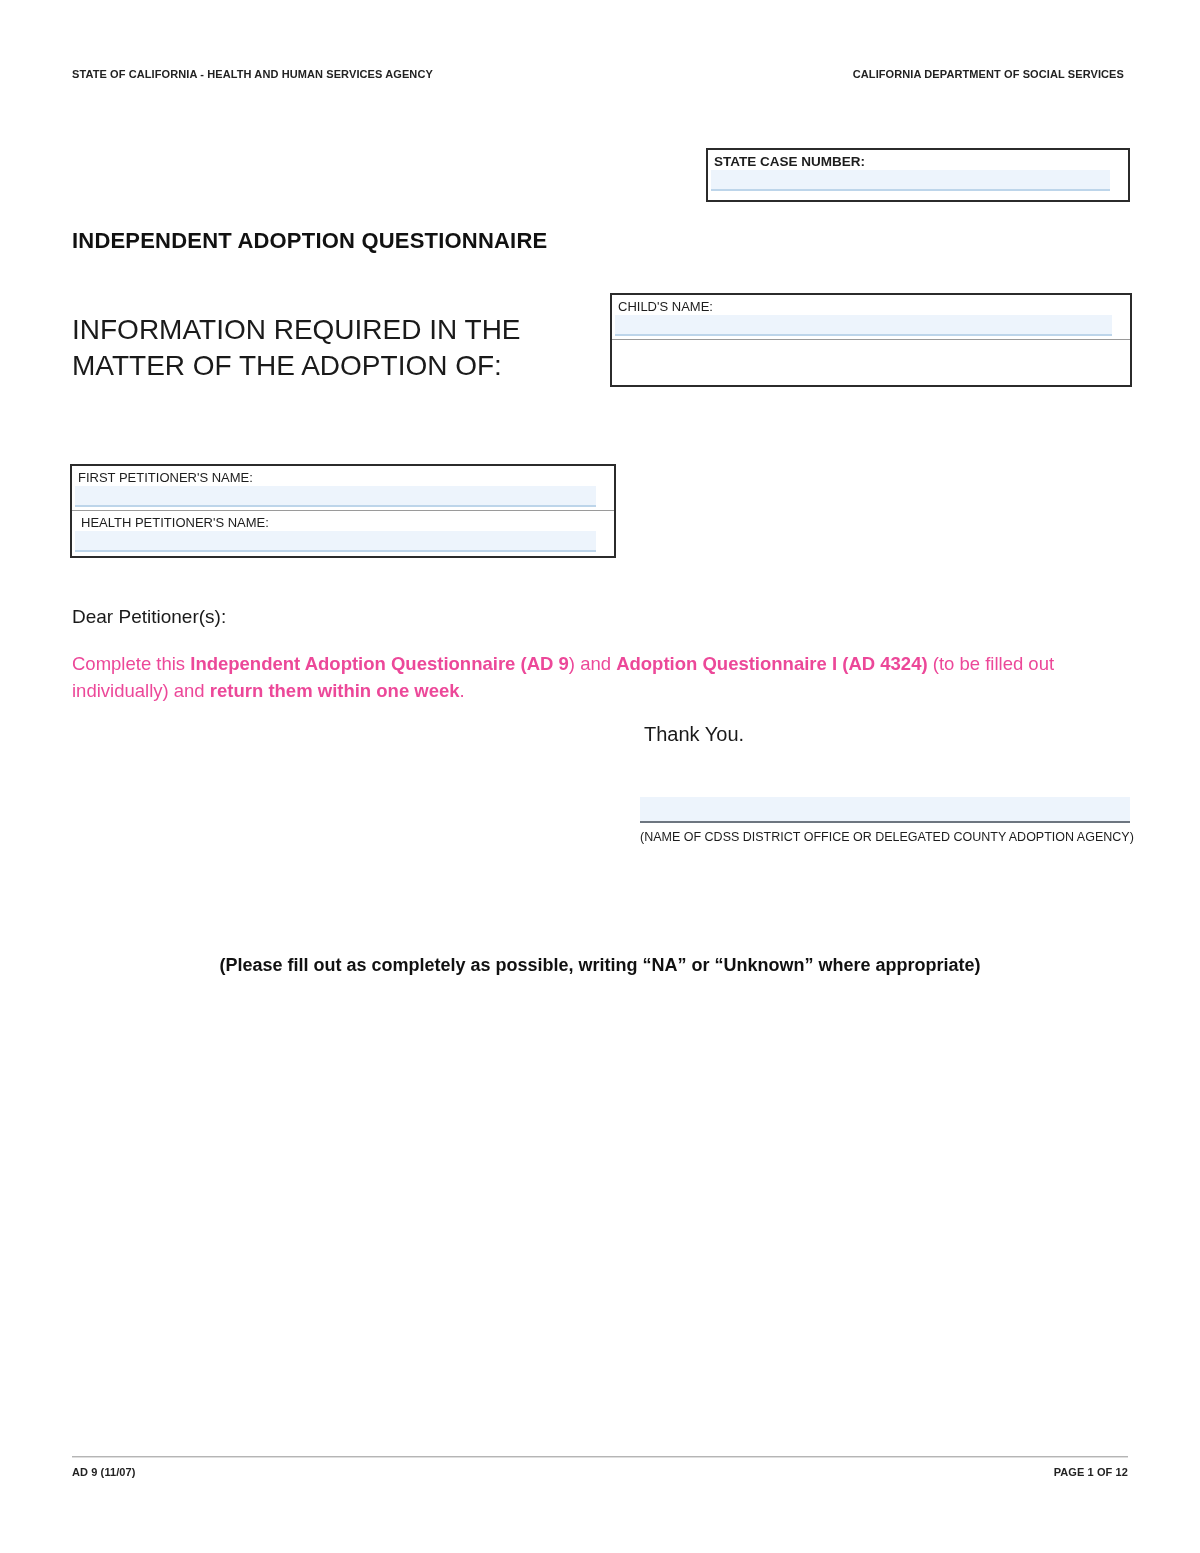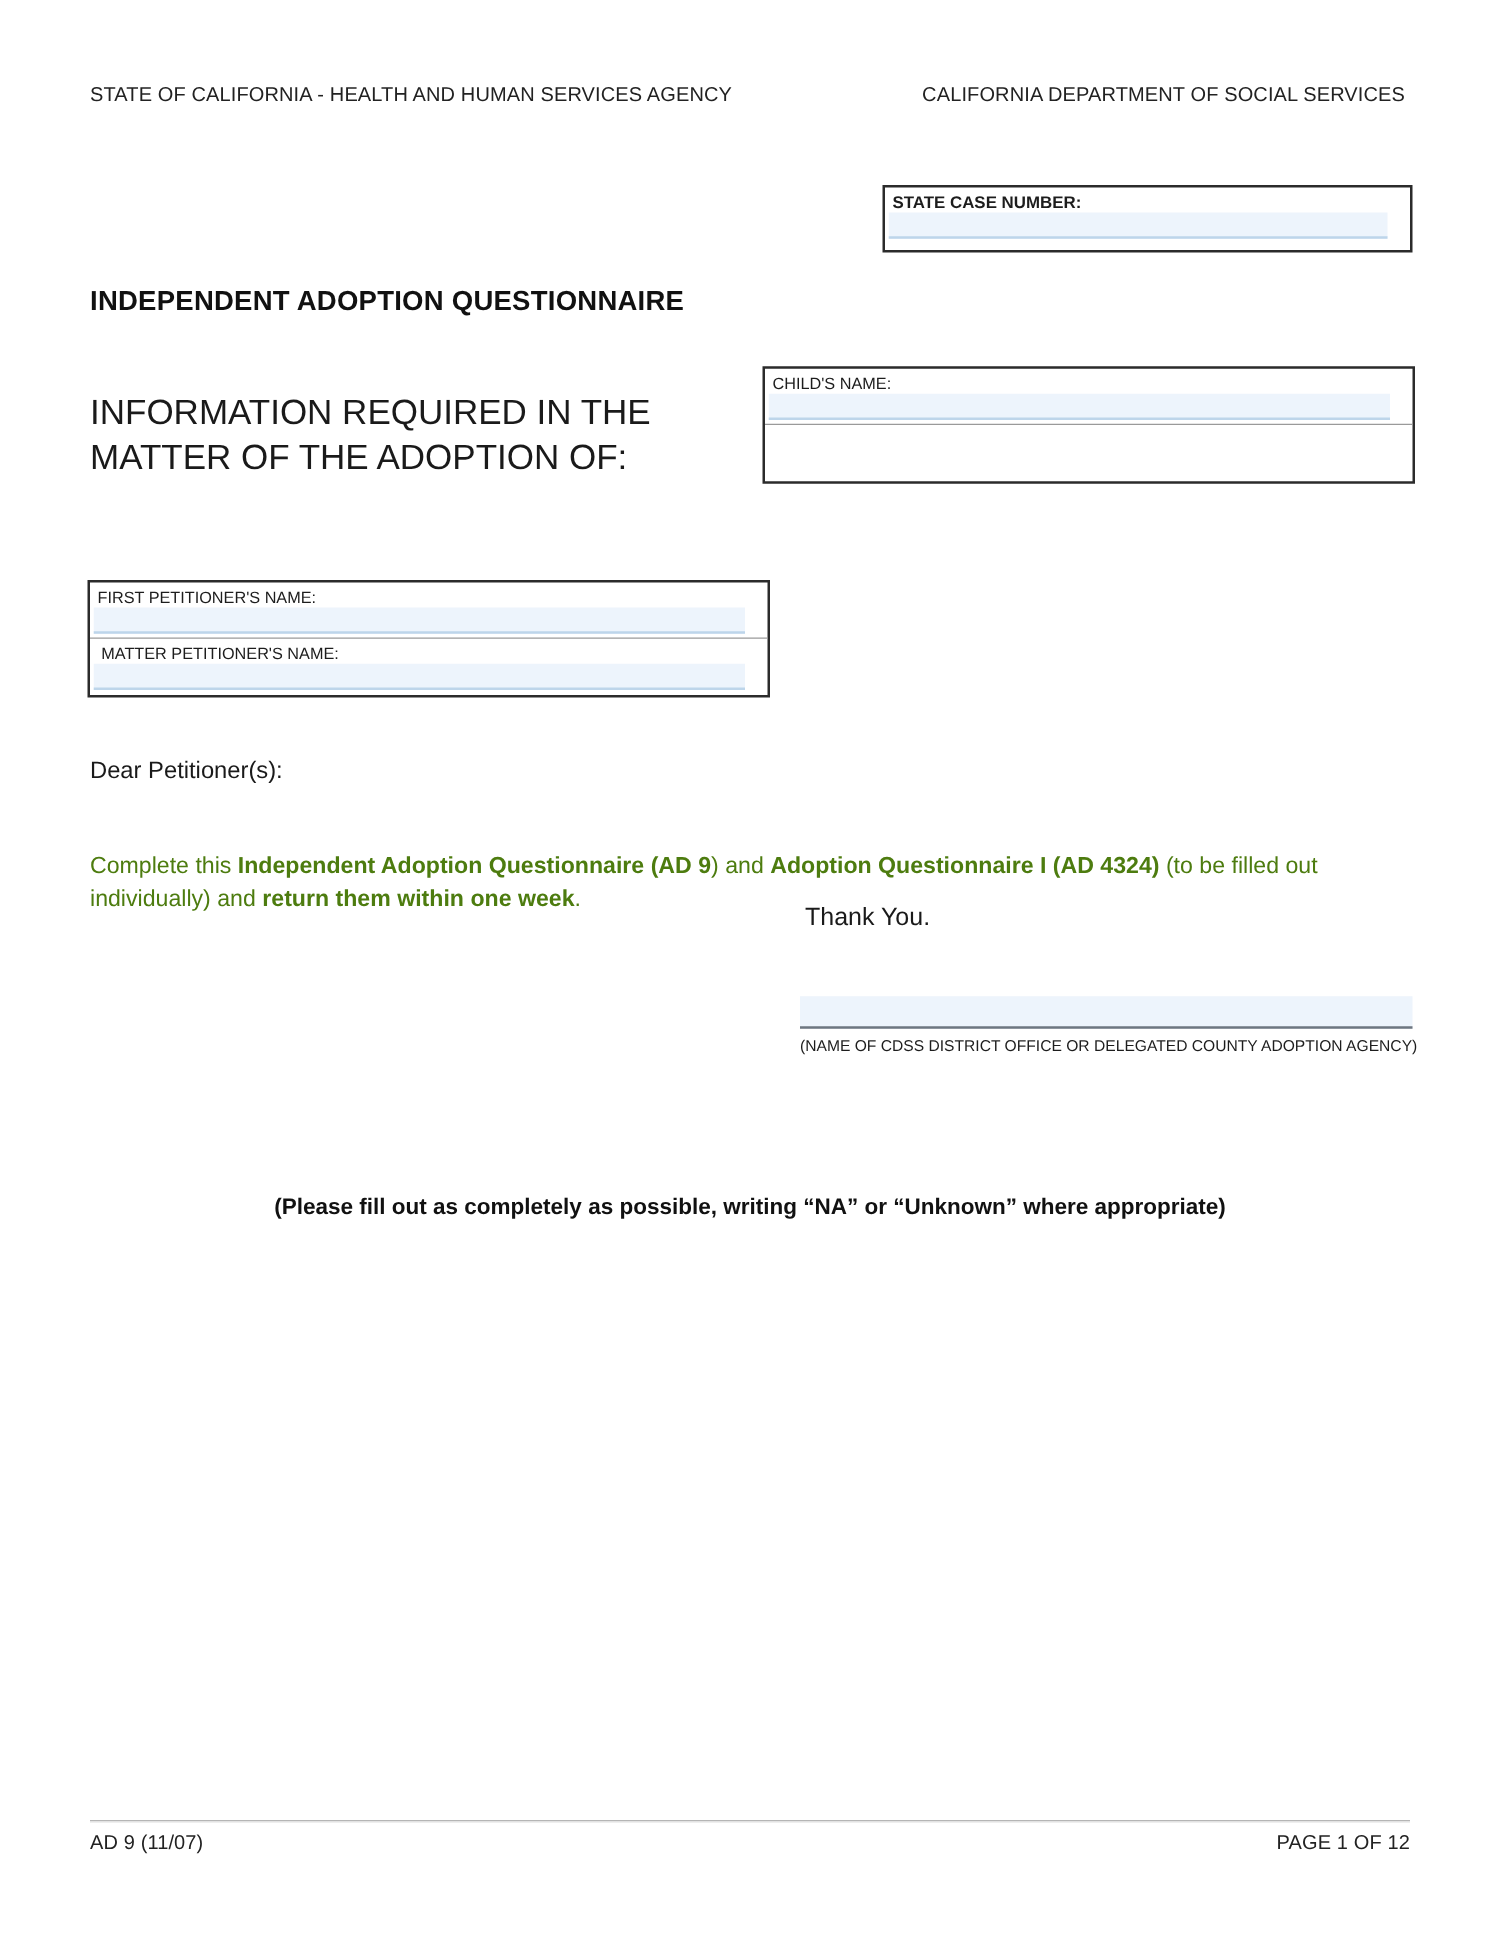--- a/index.html
+++ b/index.html
@@ -12,33 +12,33 @@
     width: 1200px;
     height: 1553px;
     background: #ffffff;
     font-family: "Liberation Sans", sans-serif;
     color: #1a1a1a;
     overflow: hidden;
   }
   .abs { position: absolute; }
 
   
-  .tiny-text { font-size: 16px; color: #222; letter-spacing: 0.1px; }
+  .tiny-text { font-size: 11px; color: #222; letter-spacing: 0.1px; font-weight: bold; }
   .footer-rule {
     position: absolute;
     left: 72px; top: 1456px; width: 1056px; height: 0;
     border-top: 1px solid #b5b5b5;
     border-bottom: 1px solid #dedede;
   }
 
   
   .form-title { font-size: 22px; font-weight: bold; color: #111; letter-spacing: 0.2px; }
   .matter { font-size: 28px; line-height: 36px; color: #1a1a1a; }
   .body-text { font-size: 19px; color: #1a1a1a; }
-  .para { font-size: 18.5px; line-height: 26.5px; color: #4d7c0f; margin-top: 28px; }
+  .para { font-size: 18.5px; line-height: 26.5px; color: #ec4899; }
   .note { font-size: 18px; font-weight: bold; text-align: center; color: #111; }
 
   
   .field-box {
     position: absolute;
     border: 2px solid #2b2b2b;
     background: #ffffff;
     box-sizing: border-box;
   }
   .field-row { padding: 2px 18px 0 3px; }
@@ -110,21 +110,21 @@
       <input type="text" class="blue-input" value="" style="">
     </div>
   </div>
 
   <div class="field-box" style="left:70px; top:464px; width:546px; height:94px;">
     <div class="field-row separated">
       <span class="field-label">FIRST PETITIONER'S NAME:</span>
       <input type="text" class="blue-input" value="" style="">
     </div>
     <div class="field-row">
-      <span class="field-label" style="padding-left:6px;">MATTER PETITIONER'S NAME:</span>
+      <span class="field-label" style="padding-left:6px;">HEALTH PETITIONER'S NAME:</span>
       <input type="text" class="blue-input" value="" style="">
     </div>
   </div>
 
   <div class="abs body-text" style="left:72px; top:606px;">Dear Petitioner(s):</div>
 
   <div class="abs para" style="left:72px; top:651px; width:1058px;"><span>Complete this </span><span style="font-weight: bold;">Independent Adoption Questionnaire (AD 9</span><span>) and </span><span style="font-weight: bold;">Adoption Questionnaire I (AD 4324)</span><span> (to be filled out individually) and </span><span style="font-weight: bold;">return them within one week</span><span>.</span></div>
 
   <div class="abs body-text" style="left:644px; top:723px; font-size:20px;">Thank You.</div>
 

